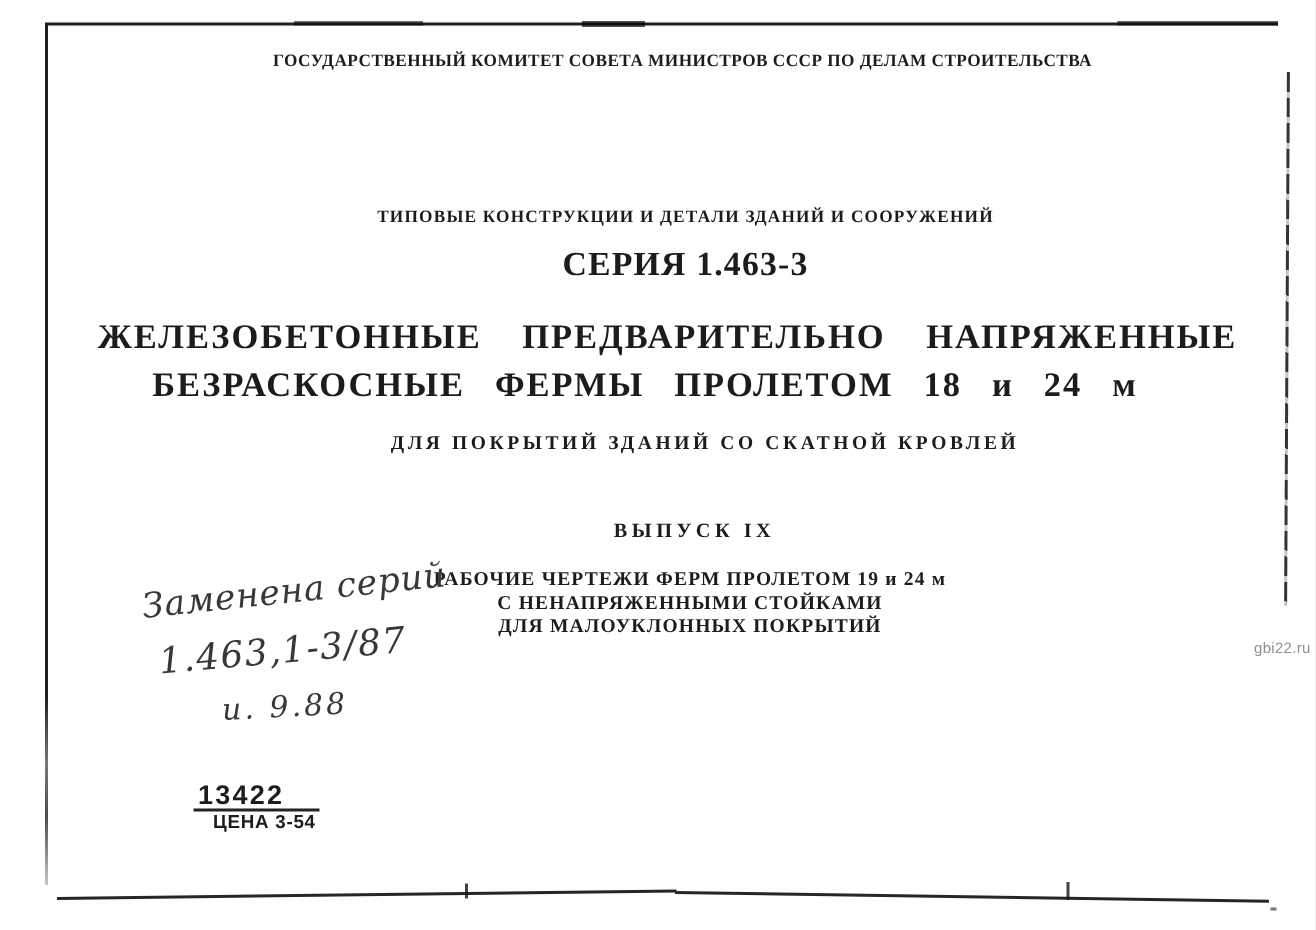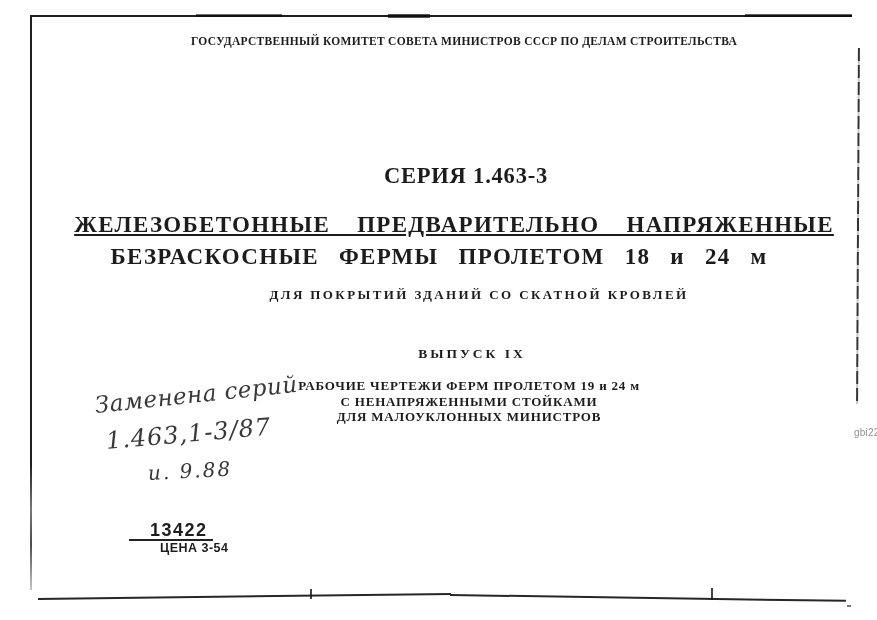--- a/index.html
+++ b/index.html
@@ -2,21 +2,21 @@
 <html style="--ink: #1c1c1c; --frame: #1f1f1f; --handwriting: #383838; --watermark: #8f8f8f;"><head>
 <meta charset="utf-8">
 <style>
   html,body { margin:0; padding:0; background:#e8e8e8; }
   .page {
     position:relative; width:877px; height:620px; margin:0 auto;
     background:#ffffff; overflow:hidden;
     font-family:"Liberation Serif","DejaVu Serif",serif;
     color:var(--ink,#1c1c1c);
   }
-  .abs { position:absolute; white-space:nowrap;padding-left:18px; }
+  .abs { position:absolute; white-space:nowrap; }
 
   
   .frame-top    { position:absolute; left:30px; top:15px; width:822px; height:1.8px; background:var(--frame,#1f1f1f); }
   .smudge       { position:absolute; background:rgba(10,10,10,.8); }
   .sm1 { left:196px; top:14px;   width:86px;  height:3.4px; opacity:.75; }
   .sm2 { left:388px; top:13.8px; width:42px;  height:4.2px; opacity:.88; }
   .sm3 { left:745px; top:14.4px; width:107px; height:2.6px; opacity:.8; }
   .frame-left   { position:absolute; left:30px; top:16px; width:1.7px; height:574px;
                   background:linear-gradient(to bottom, var(--frame,#1f1f1f) 0%, var(--frame,#1f1f1f) 78%, rgba(31,31,31,.6) 86%, rgba(31,31,31,.8) 92%, rgba(31,31,31,.25) 100%); }
   .frame-right  { position:absolute; left:857px; top:48px; width:1.6px; height:356px; transform:rotate(.3deg);
@@ -26,21 +26,21 @@
   .tick         { position:absolute; background:rgba(20,20,20,.8); }
   .tk1 { left:310px; top:589px; width:1.8px; height:10px; }
   .tk2 { left:711px; top:588px; width:1.8px; height:12px; }
   .dot1 { left:847px; top:605px; width:4px; height:2px; background:rgba(60,60,60,.7); position:absolute; }
 
   
   .ctr { text-align:center; }
   .authority  { left:33px; right:0; top:35px;  font-size:11.5px; font-weight:bold; letter-spacing:.3px; }
   .collection { left:37px; right:0; top:139px; font-size:11.5px; font-weight:bold; letter-spacing:.8px; }
   .series     { left:37px; right:0; top:163px; font-size:22.5px; font-weight:bold; letter-spacing:.8px; }
-  .title1     { left:16px;    right:3px;  top:212px; font-size:23px; font-weight:bold; letter-spacing:1.3px; word-spacing:20px;text-decoration:underline; }
+  .title1     { left:16px;    right:3px;  top:212px; font-size:23px; font-weight:bold; letter-spacing:1.3px; word-spacing:20px; }
   .title2     { left:0;    right:17px; top:244px; font-size:23px; font-weight:bold; letter-spacing:1.3px; word-spacing:13px; }
   .subtitle   { left:63px; right:0; top:287px; font-size:13px;   font-weight:bold; letter-spacing:2.4px; }
   .issue      { left:49px; right:0; top:346px; font-size:13.5px; font-weight:bold; letter-spacing:3px; }
   .descblock  { left:43px; right:0; top:378px; font-size:13px;   font-weight:bold; letter-spacing:.8px; line-height:15.5px; text-align:center; }
 
   
   .hw { position:absolute; font-family:"DejaVu Serif",serif; font-style:italic;
         color:var(--handwriting,#383838); white-space:nowrap; transform-origin:left center; }
   .hw1 { left:95px;  top:392px; font-size:23px; transform:rotate(-6deg); letter-spacing:.5px; }
   .hw2 { left:106px; top:427px; font-size:24px; transform:rotate(-5deg); letter-spacing:1px; }
@@ -66,30 +66,31 @@
   <div class="smudge sm3"></div>
   <div class="frame-left"></div>
   <div class="frame-right"></div>
   <div class="frame-bot-a"></div>
   <div class="frame-bot-b"></div>
   <div class="tick tk1"></div>
   <div class="tick tk2"></div>
   <div class="dot1"></div>
 
   <div class="abs ctr authority">ГОСУДАРСТВЕННЫЙ КОМИТЕТ  СОВЕТА МИНИСТРОВ  СССР ПО ДЕЛАМ СТРОИТЕЛЬСТВА</div>
+  <div class="abs ctr collection">ТИПОВЫЕ КОНСТРУКЦИИ И ДЕТАЛИ  ЗДАНИЙ И СООРУЖЕНИЙ</div>
   <div class="abs ctr series">СЕРИЯ 1.463-3</div>
   <div class="abs ctr title1">ЖЕЛЕЗОБЕТОННЫЕ ПРЕДВАРИТЕЛЬНО НАПРЯЖЕННЫЕ</div>
   <div class="abs ctr title2">БЕЗРАСКОСНЫЕ ФЕРМЫ ПРОЛЕТОМ 18 и 24 м</div>
   <div class="abs ctr subtitle">ДЛЯ ПОКРЫТИЙ ЗДАНИЙ СО СКАТНОЙ КРОВЛЕЙ</div>
   <div class="abs ctr issue">ВЫПУСК IX</div>
 
   <div class="abs descblock">
     <div>РАБОЧИЕ ЧЕРТЕЖИ  ФЕРМ  ПРОЛЕТОМ 19 и 24 м</div>
     <div>С НЕНАПРЯЖЕННЫМИ СТОЙКАМИ</div>
-    <div>ДЛЯ МАЛОУКЛОННЫХ МИНИСТРОВ</div>
+    <div>ДЛЯ МАЛОУКЛОННЫХ ПОКРЫТИЙ</div>
   </div>
 
   <div class="hw hw1">Заменена серий</div>
   <div class="hw hw2">1.463,1-3/87</div>
   <div class="hw hw3">и. 9.88</div>
 
   <div class="abs stock">13422</div>
   <div class="stock-rule"></div>
   <div class="abs price">ЦЕНА 3-54</div>
 

